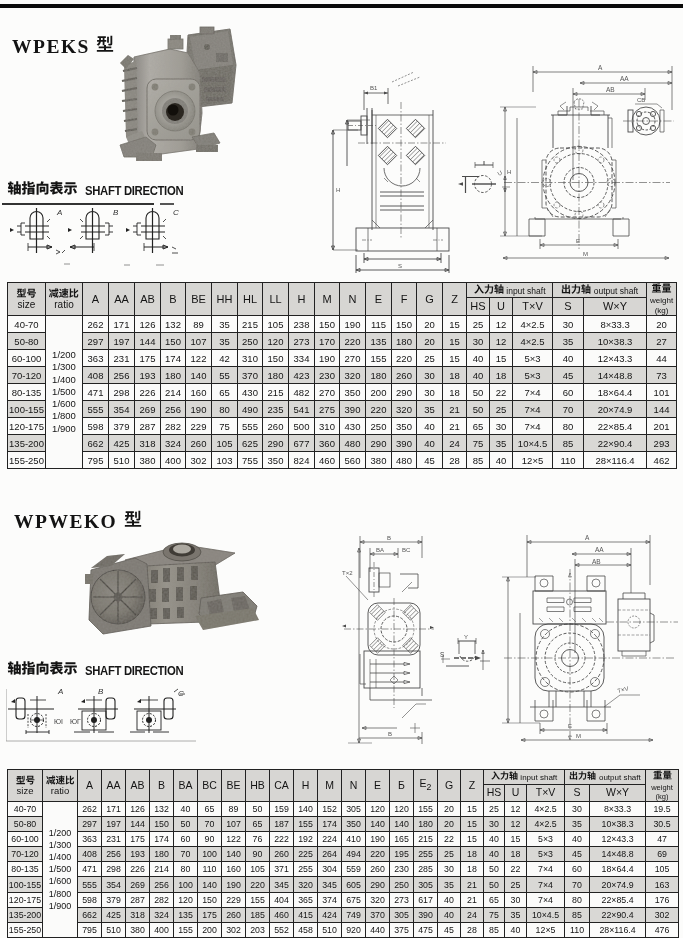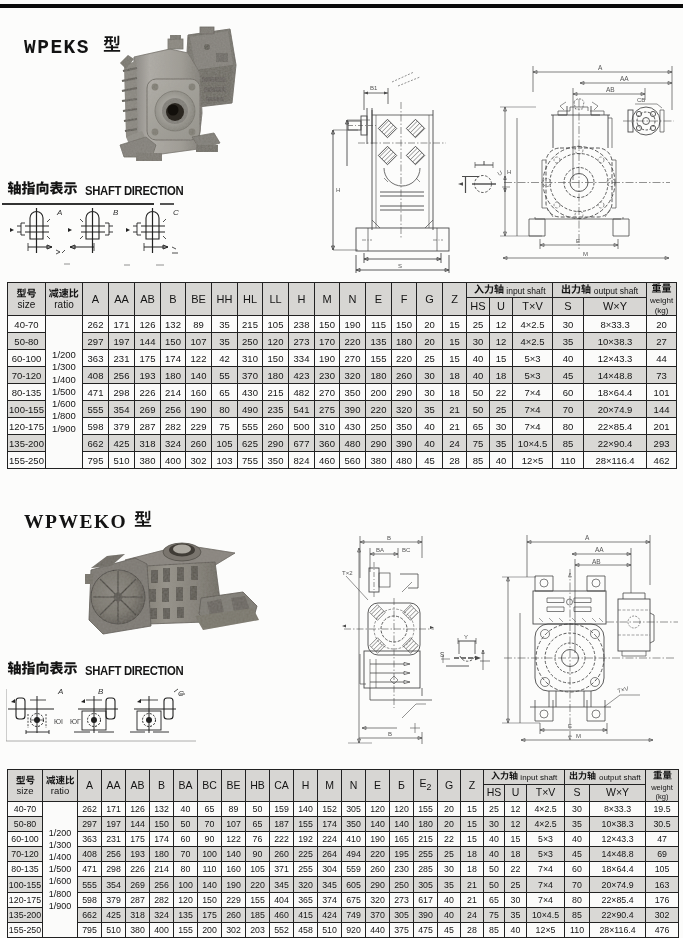--- a/index.html
+++ b/index.html
@@ -38,21 +38,21 @@
 table.t2 .wt{font-size:7.5px;line-height:7.5px;}
 table.t2 .ratio{font-size:9px;line-height:12.2px;}
 svg{display:block;}
 svg text{font-family:"Liberation Sans",sans-serif;}
 </style>
 </head>
 <body>
 
 <div class="abs" style="left:0;top:4px;width:683px;height:4px;background:#0a0a0a;"></div>
 
-<h1 class="model abs" style="left:24px;top:35px;font-family:Liberation Mono, monospace;">WPEKS <svg width="18" height="18" viewBox="0 -15.84 18 18.00" style="display:inline-block;vertical-align:baseline;">
+<h1 class="model abs" style="left:12px;top:35px;">WPEKS <svg width="18" height="18" viewBox="0 -15.84 18 18.00" style="display:inline-block;vertical-align:baseline;">
       <g fill="#141414">
         <path transform="translate(0.00,0) scale(0.018000,-0.018000)" d="M93 810H548V716H93ZM59 601H570V507H59ZM47 46H952V-54H47ZM149 237H850V139H149ZM371 773H471V308H371ZM446 325H556V-27H446ZM618 789H716V451H618ZM802 837H904V403Q904 364 895 343Q886 322 859 310Q833 299 794 296Q756 293 703 293Q700 314 690 341Q681 368 670 388Q706 387 739 387Q772 387 783 388Q794 388 798 391Q802 395 802 405ZM176 771H275V595Q275 542 263 483Q250 425 215 372Q180 320 111 281Q105 292 92 306Q79 320 65 334Q51 348 41 356Q102 389 131 429Q159 469 168 513Q176 557 176 598Z"></path>
       </g>
     </svg></h1>
 
 <div class="abs" style="left:112px;top:25px;">
     <svg width="126" height="140" viewBox="0 0 126 140">
 <defs>
 <linearGradient id="p1body" x1="0" y1="0" x2="1" y2="0">
 <stop offset="0" stop-color="#817e79"></stop>
@@ -670,21 +670,21 @@
 <td>40</td>
 <td>12×5</td>
 <td>110</td>
 <td>28×116.4</td>
 <td>462</td>
 </tr>
 </tbody>
     </table>
   </div>
 
-<h1 class="model abs" style="left:24px;top:510px;">WPWEKO <svg width="18" height="18" viewBox="0 -15.84 18 18.00" style="display:inline-block;vertical-align:baseline;">
+<h1 class="model abs" style="left:14px;top:510px;">WPWEKO <svg width="18" height="18" viewBox="0 -15.84 18 18.00" style="display:inline-block;vertical-align:baseline;">
       <g fill="#141414">
         <path transform="translate(0.00,0) scale(0.018000,-0.018000)" d="M93 810H548V716H93ZM59 601H570V507H59ZM47 46H952V-54H47ZM149 237H850V139H149ZM371 773H471V308H371ZM446 325H556V-27H446ZM618 789H716V451H618ZM802 837H904V403Q904 364 895 343Q886 322 859 310Q833 299 794 296Q756 293 703 293Q700 314 690 341Q681 368 670 388Q706 387 739 387Q772 387 783 388Q794 388 798 391Q802 395 802 405ZM176 771H275V595Q275 542 263 483Q250 425 215 372Q180 320 111 281Q105 292 92 306Q79 320 65 334Q51 348 41 356Q102 389 131 429Q159 469 168 513Q176 557 176 598Z"></path>
       </g>
     </svg></h1>
 
 <div class="abs" style="left:85px;top:540px;">
     <svg width="178" height="100" viewBox="0 0 178 100">
 <defs>
 <linearGradient id="p2cyl" x1="0" y1="0" x2="1" y2="0">
 <stop offset="0" stop-color="#787469"></stop>

